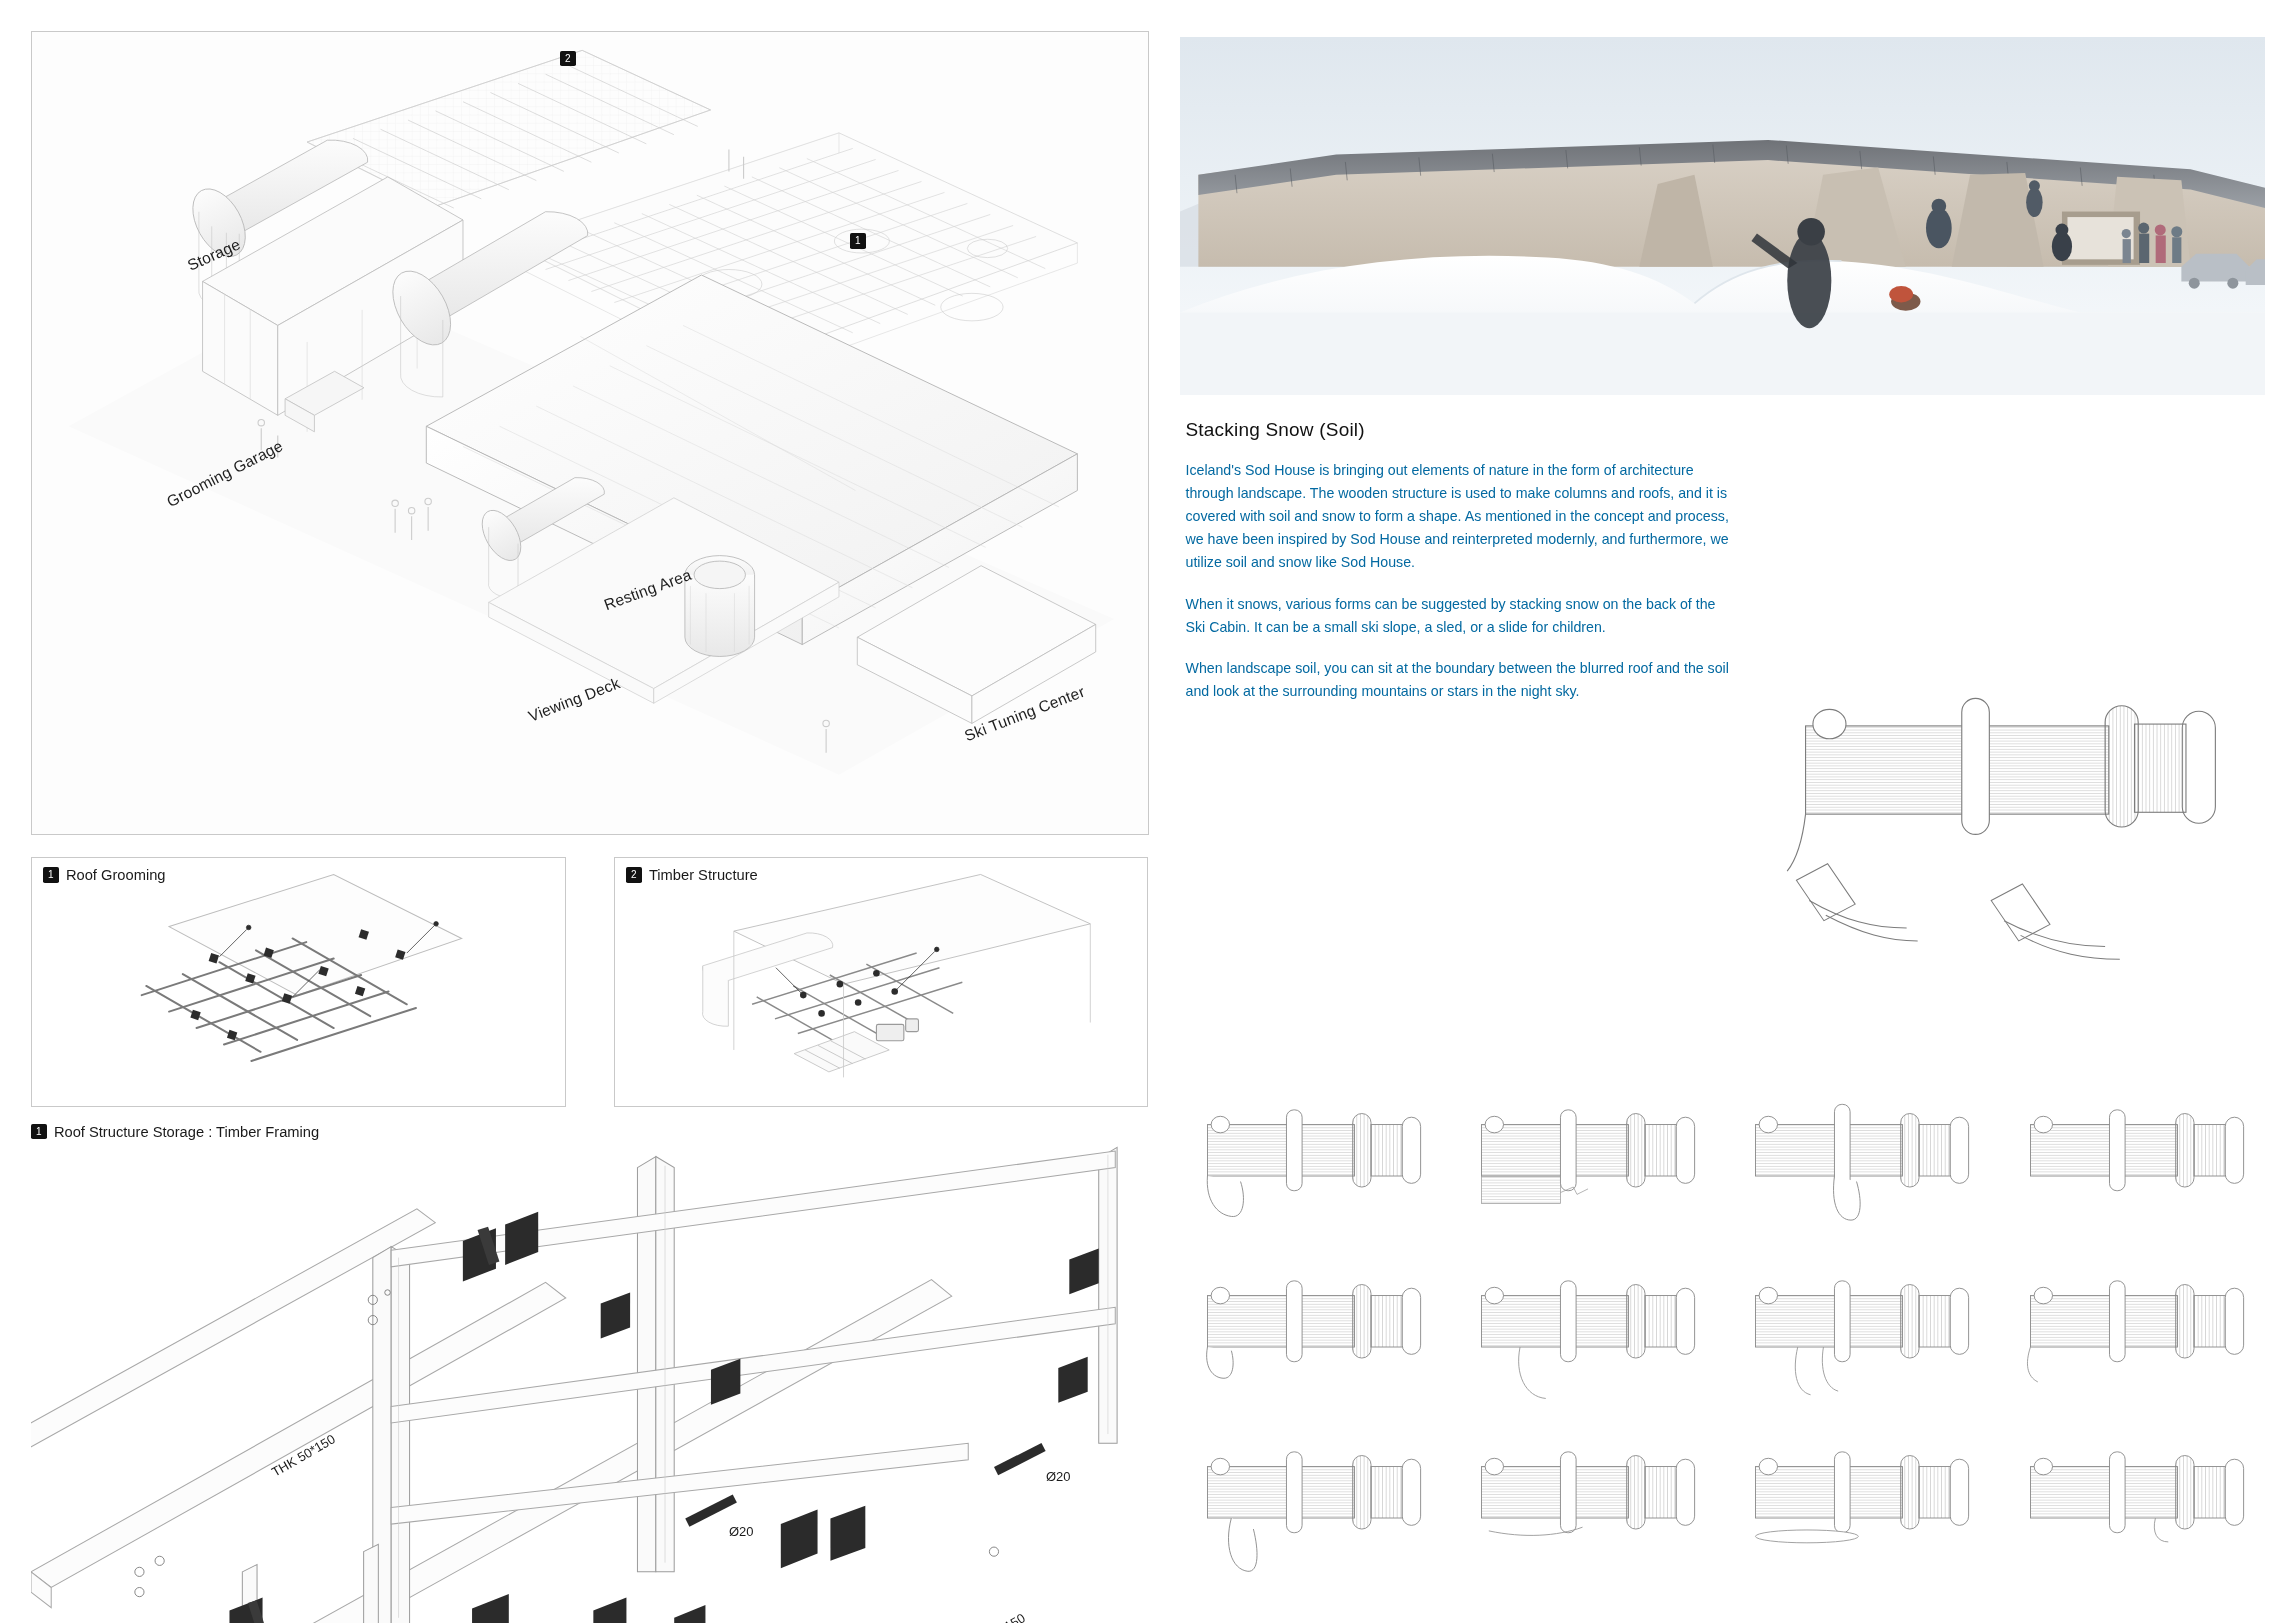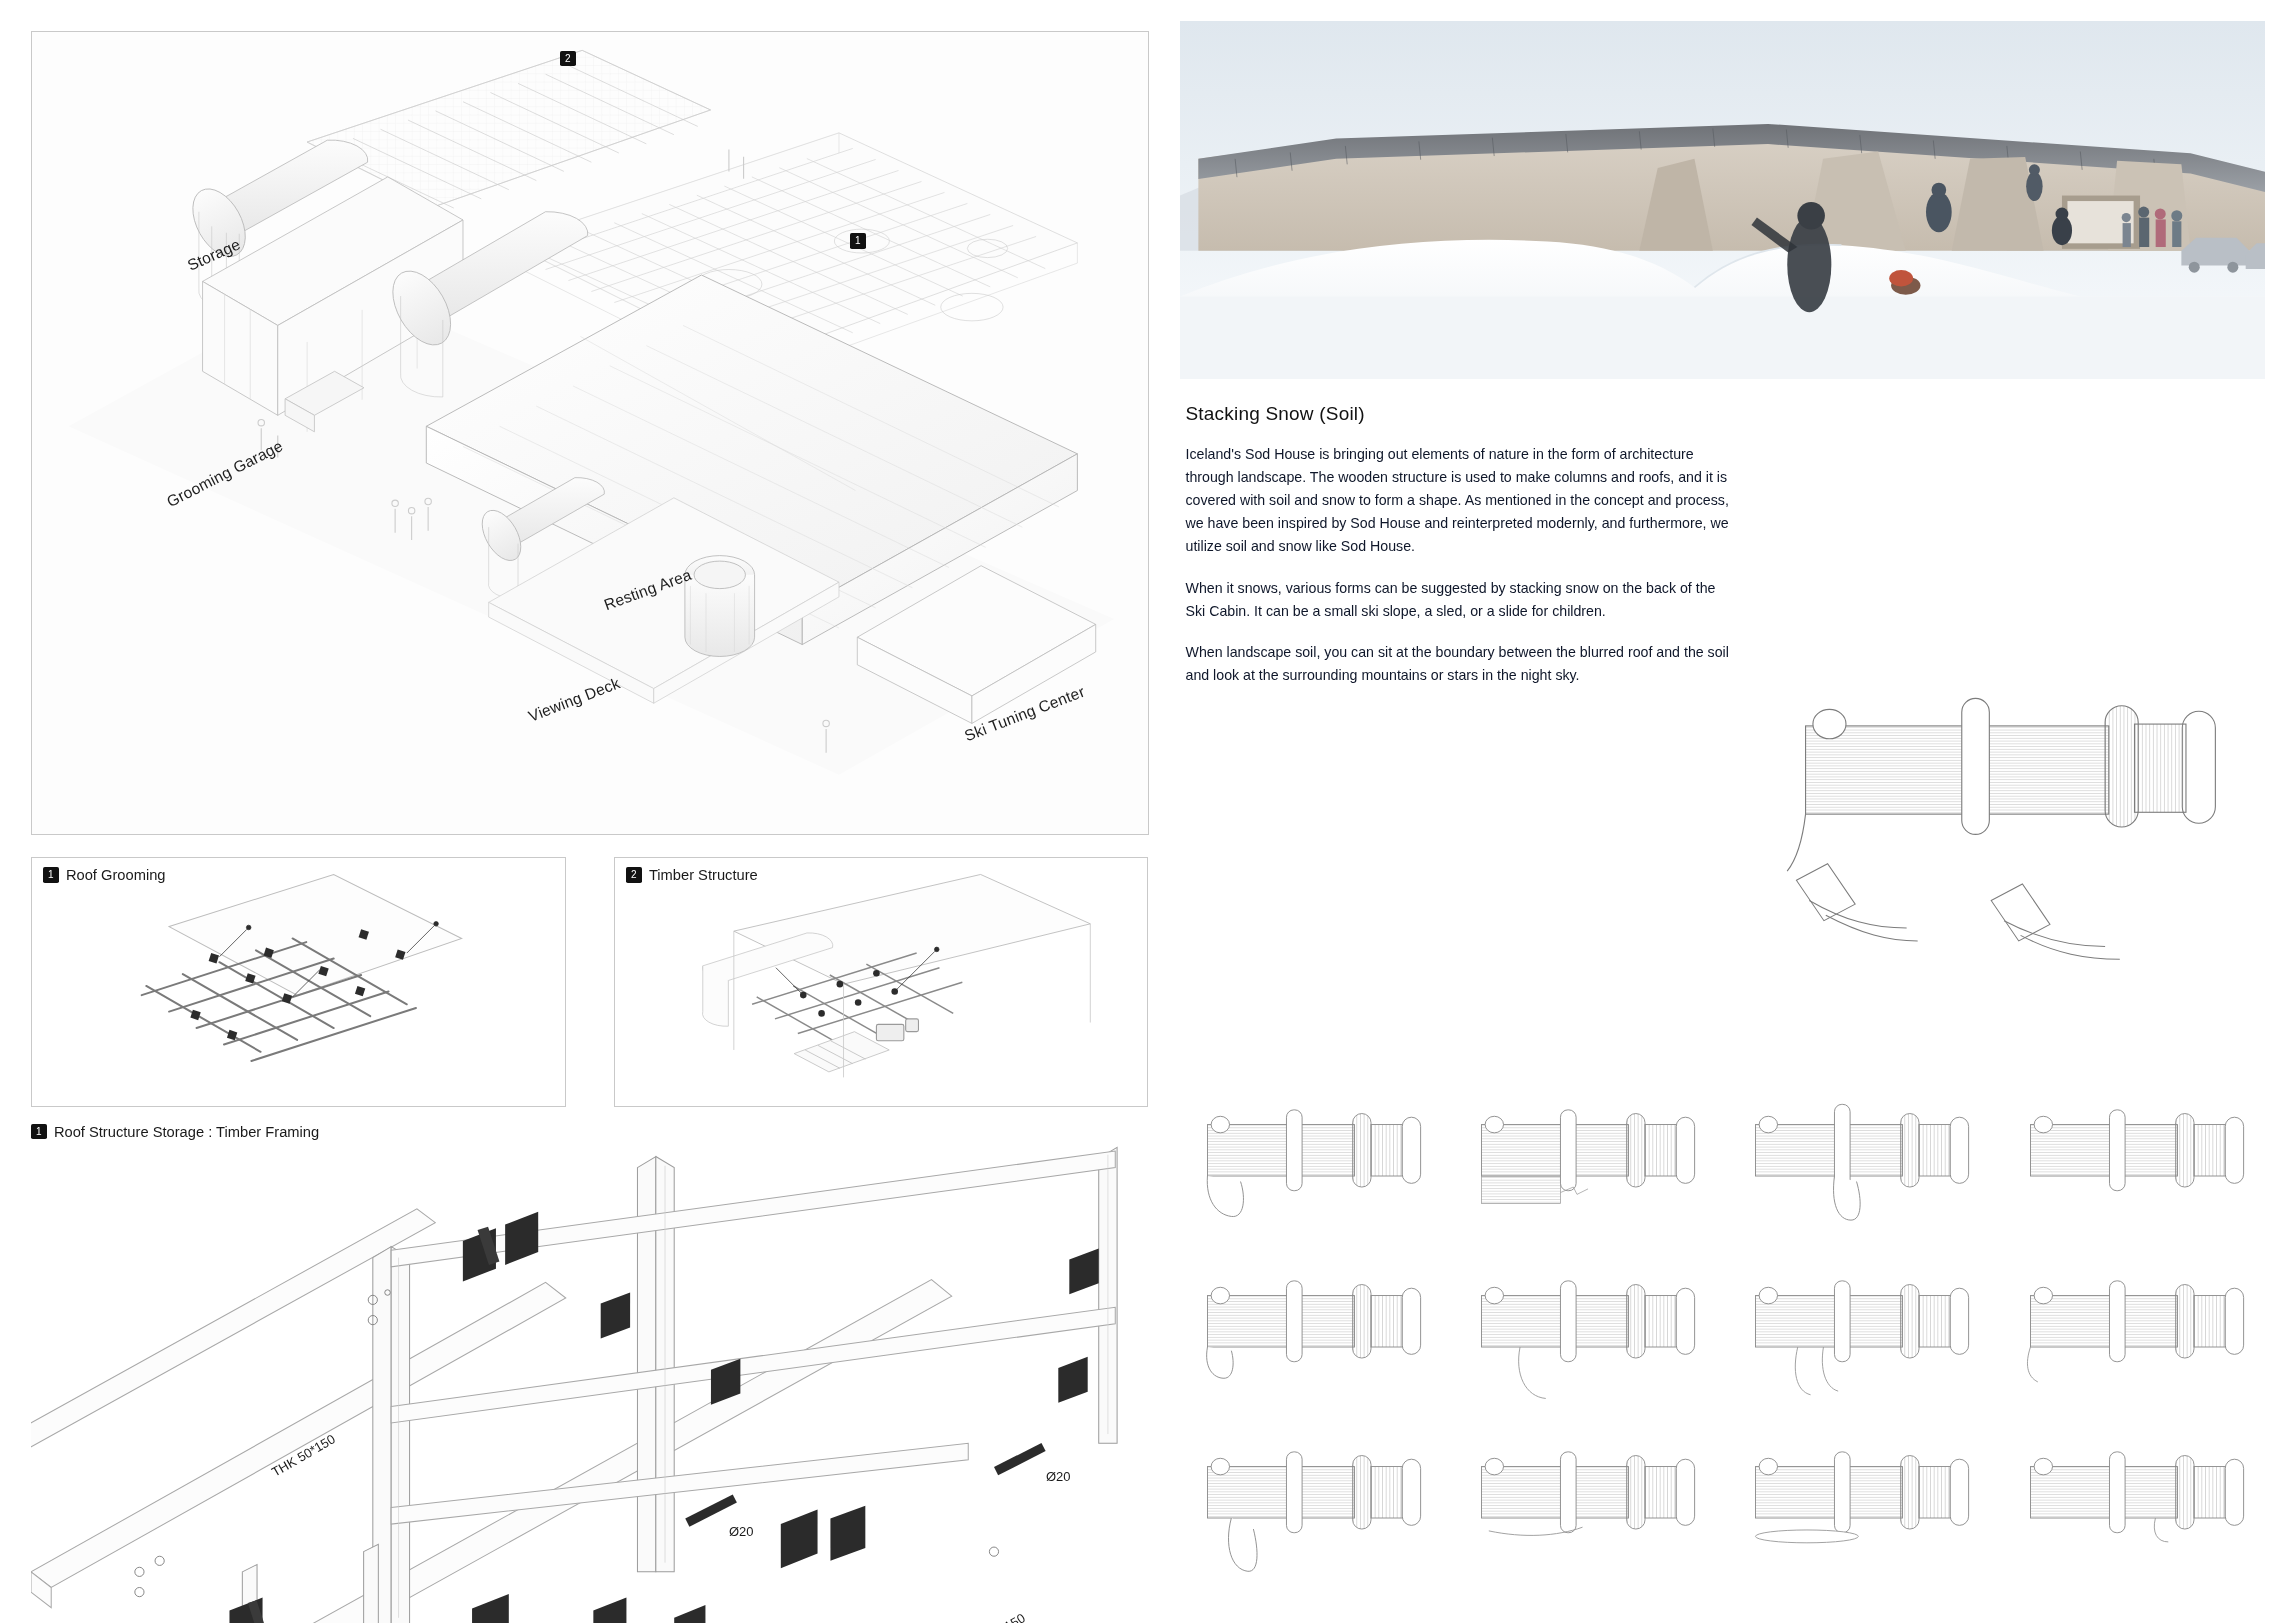--- a/index.html
+++ b/index.html
@@ -26,21 +26,21 @@
     height: 100%;
     position: relative;
     box-sizing: border-box;
     padding: 31px 31px 0 31px;
   }
   .right-col {
     width: 1116px;
     height: 100%;
     position: relative;
     box-sizing: border-box;
-    padding: 21px 31px 0 0;
+    padding: 37px 31px 0 0;
   }
 
   
   .axon-frame {
     position: relative;
     width: 1118px;
     height: 804px;
     border: 0.9px solid #c9c9c9;
     box-sizing: border-box;
     background: #fdfdfd;
@@ -135,21 +135,21 @@
     letter-spacing: 0.2px;
   }
   .text-block {
     width: 551px;
     margin-left: 5.5px;
   }
   .text-block p {
     font-size: 14.2px;
     line-height: 1.62;
     margin: 0 0 18.4px 0;
-    color: #0f172a;
+    color: #0369a1;
   }
   .sketch-top {
     position: absolute;
     right: 31px;
     top: 691px;
     width: 487px;
     height: 303px;
   }
   .grid-sketches {
     position: absolute;

